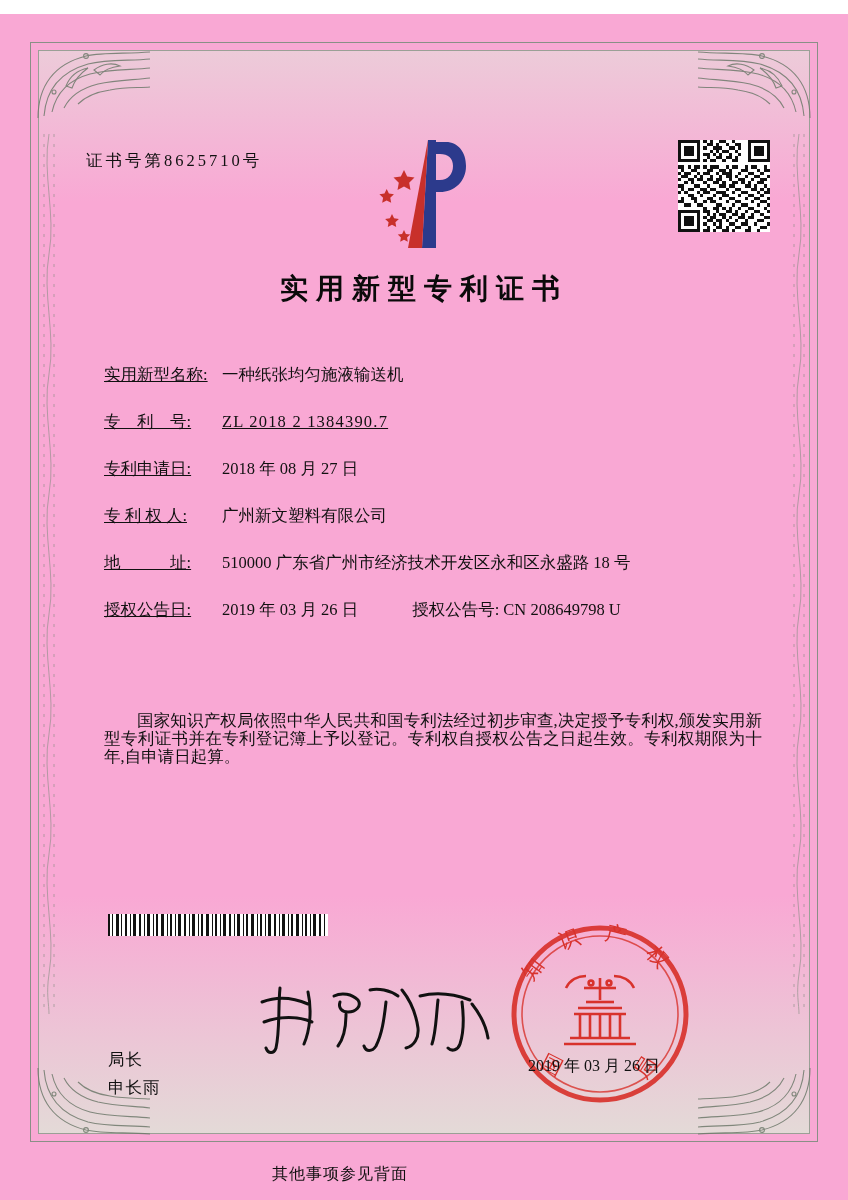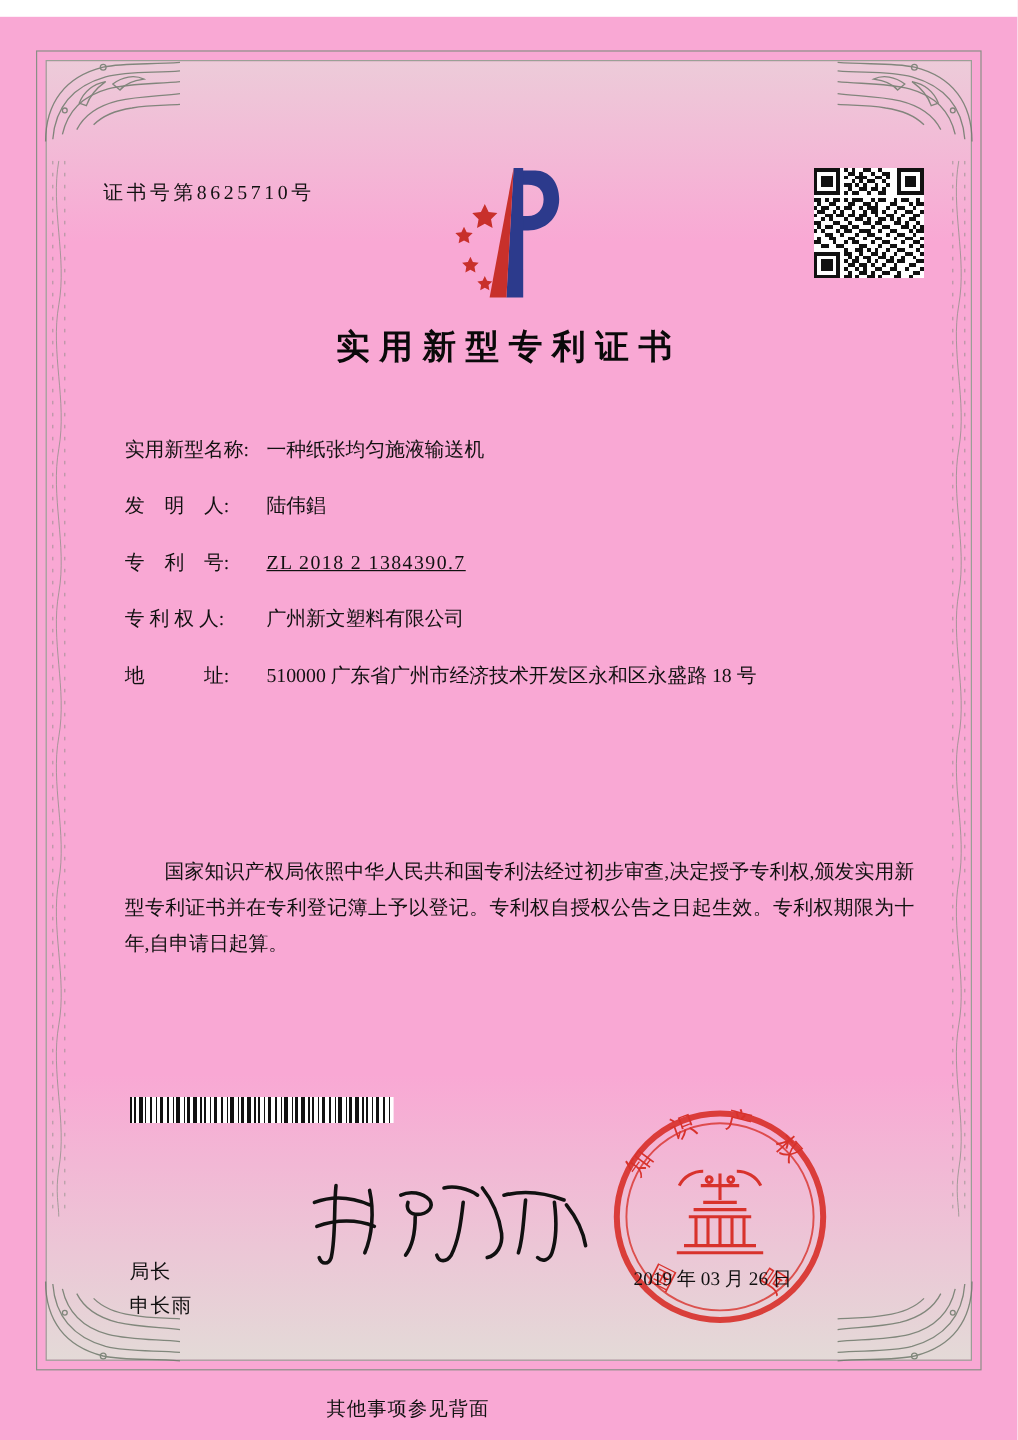--- a/index.html
+++ b/index.html
@@ -125,40 +125,41 @@
     position: relative;
     height: 47px;
     font-size: 16.5px;
     color: #111;
     white-space: nowrap;
   }
   .field .lab {
     display: inline-block;
     width: 118px;
     letter-spacing: 0px;
+    text-decoration: underline;
   }
   .field .val {
     display: inline-block;
   }
   .field .val.mono {
     font-family: "Liberation Serif", serif;
     letter-spacing: 1.2px;
     text-decoration: underline;
   }
   .field .lab2 {
     display: inline-block;
     margin-left: 54px;
   }
 
   .para {
     position: absolute;
     left: 44px;
     width: 658px;
     font-size: 16.5px;
-    line-height: 30px;
+    line-height: 18px;
     color: #111;
     text-align: justify;
   }
   .para p { margin: 0; text-indent: 2em; }
   .p1 { top: 638px; }
   .p2 { top: 728px; }
 
   
   .barcode {
     position: absolute;
@@ -533,37 +534,40 @@
     </div>
 
     <div class="title">实用新型专利证书</div>
 
     <div class="fields">
 
       <div class="field">
         <span class="lab">实用新型名称:</span><span class="val">一种纸张均匀施液输送机</span>
       </div>
 
-      <div class="field">
-        <span class="lab">发　明　人:</span><span class="val">陆伟錩</span>
-      </div>
 
       <div class="field">
         <span class="lab">专　利　号:</span><span class="val mono">ZL 2018 2 1384390.7</span>
       </div>
 
+      <div class="field">
+        <span class="lab">专利申请日:</span><span class="val">2018 年 08 月 27 日</span>
+      </div>
 
       <div class="field">
         <span class="lab">专 利 权 人:</span><span class="val">广州新文塑料有限公司</span>
       </div>
 
       <div class="field">
         <span class="lab">地　　　址:</span><span class="val">510000 广东省广州市经济技术开发区永和区永盛路 18 号</span>
       </div>
 
+      <div class="field">
+        <span class="lab">授权公告日:</span><span class="val">2019 年 03 月 26 日</span><span class="lab2">授权公告号:</span> <span class="val">CN 208649798 U</span>
+      </div>
 
     </div>
 
     <div class="para p1">
       <p>国家知识产权局依照中华人民共和国专利法经过初步审查,决定授予专利权,颁发实用新型专利证书并在专利登记簿上予以登记。专利权自授权公告之日起生效。专利权期限为十年,自申请日起算。</p>
     </div>
 
     <div class="barcode">
       <svg viewBox="0 0 220 22" shape-rendering="crispEdges">
         <rect width="220" height="22" fill="#fff"></rect>

